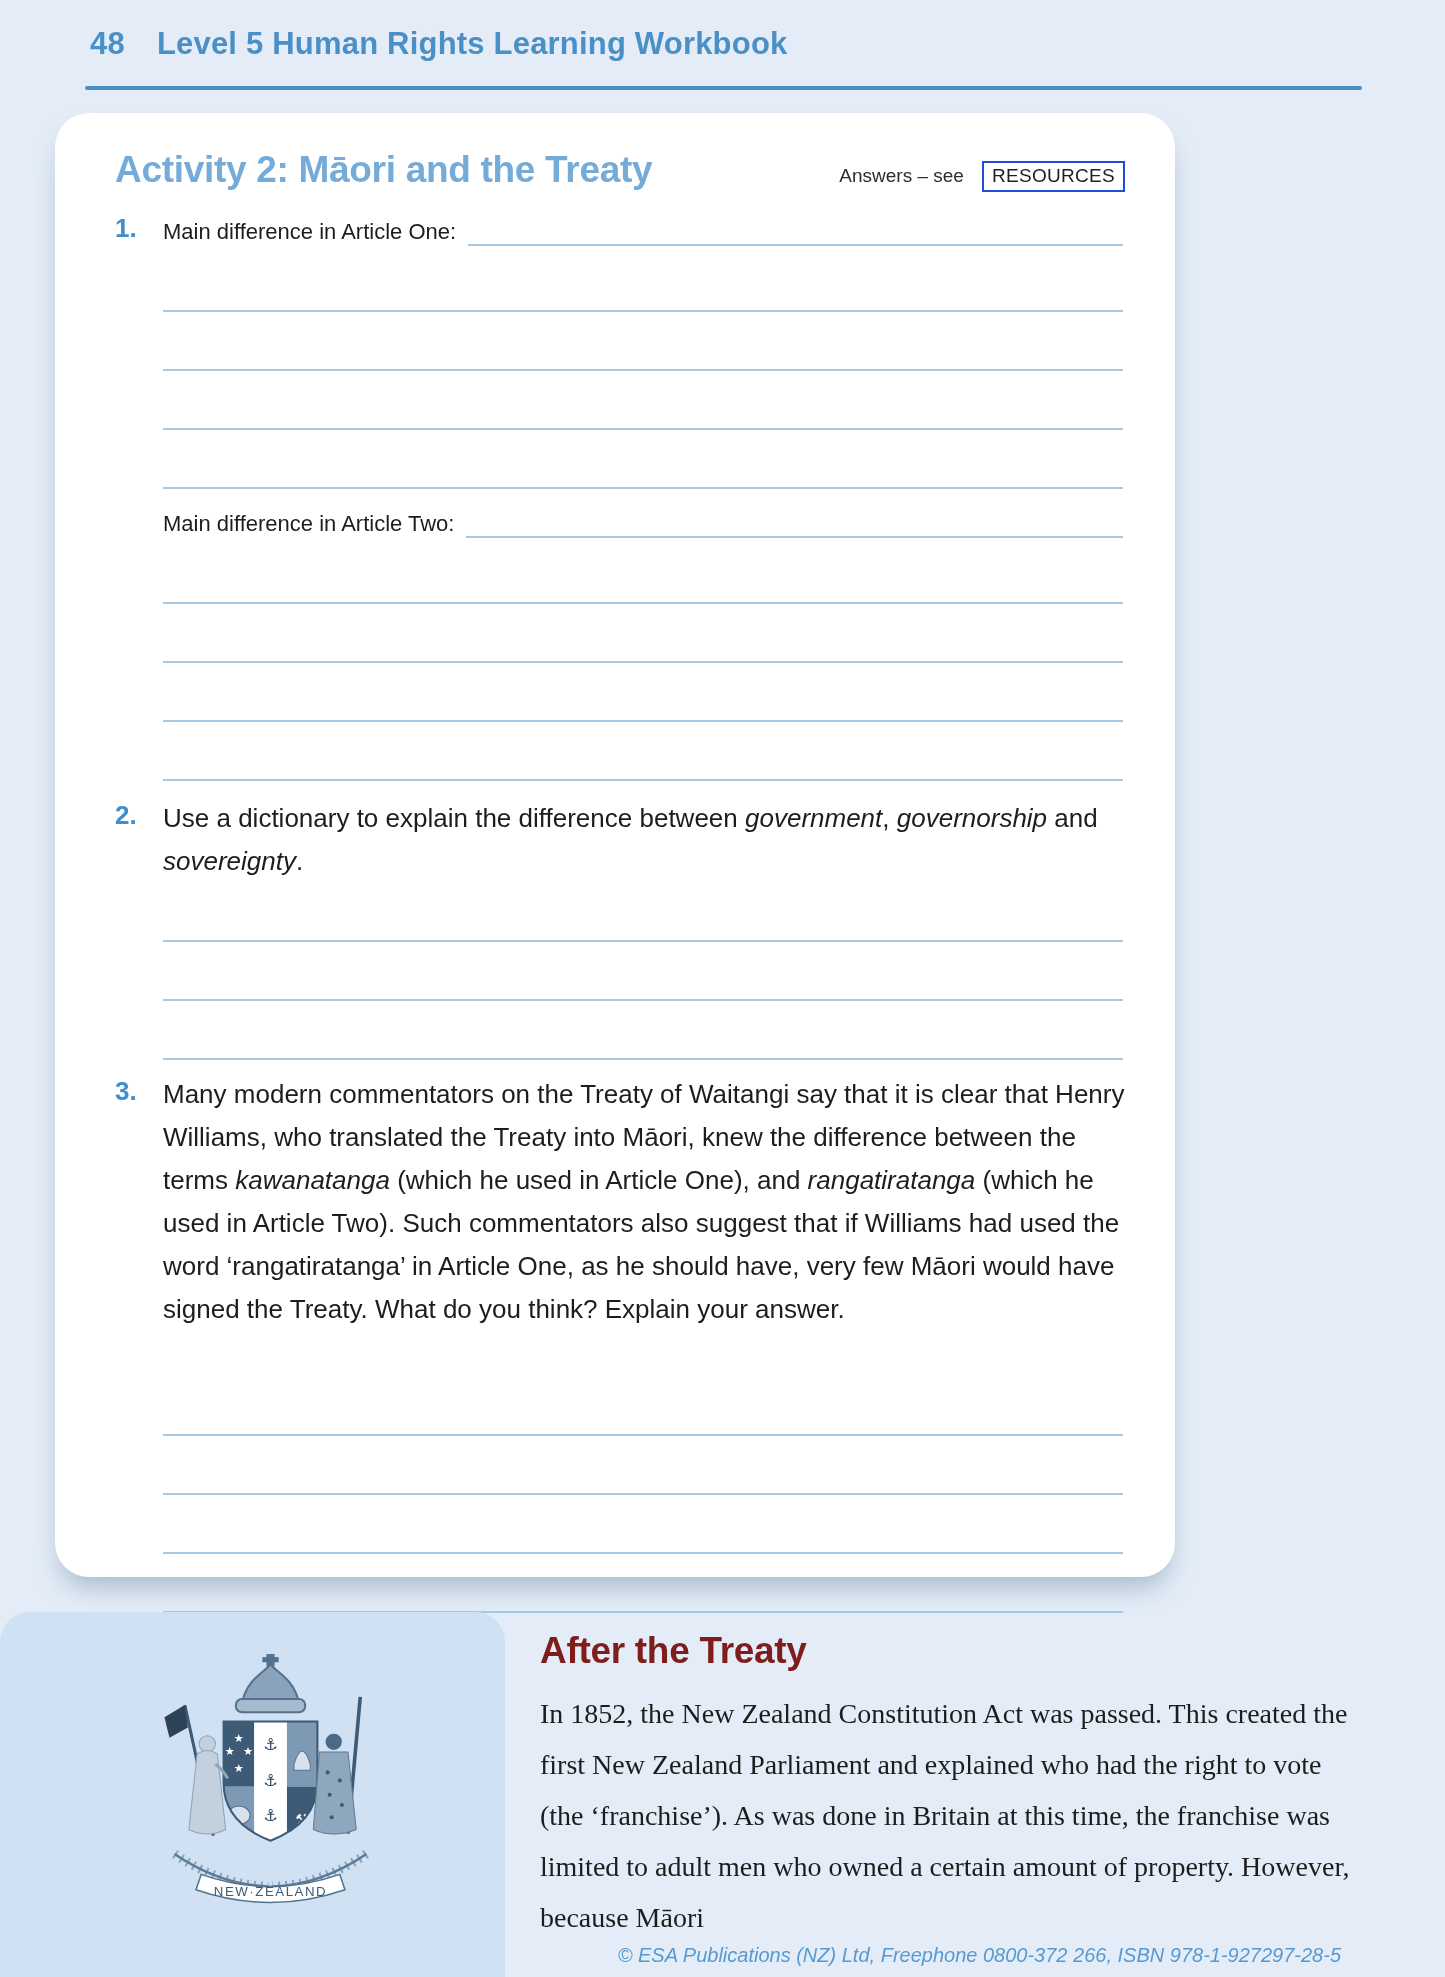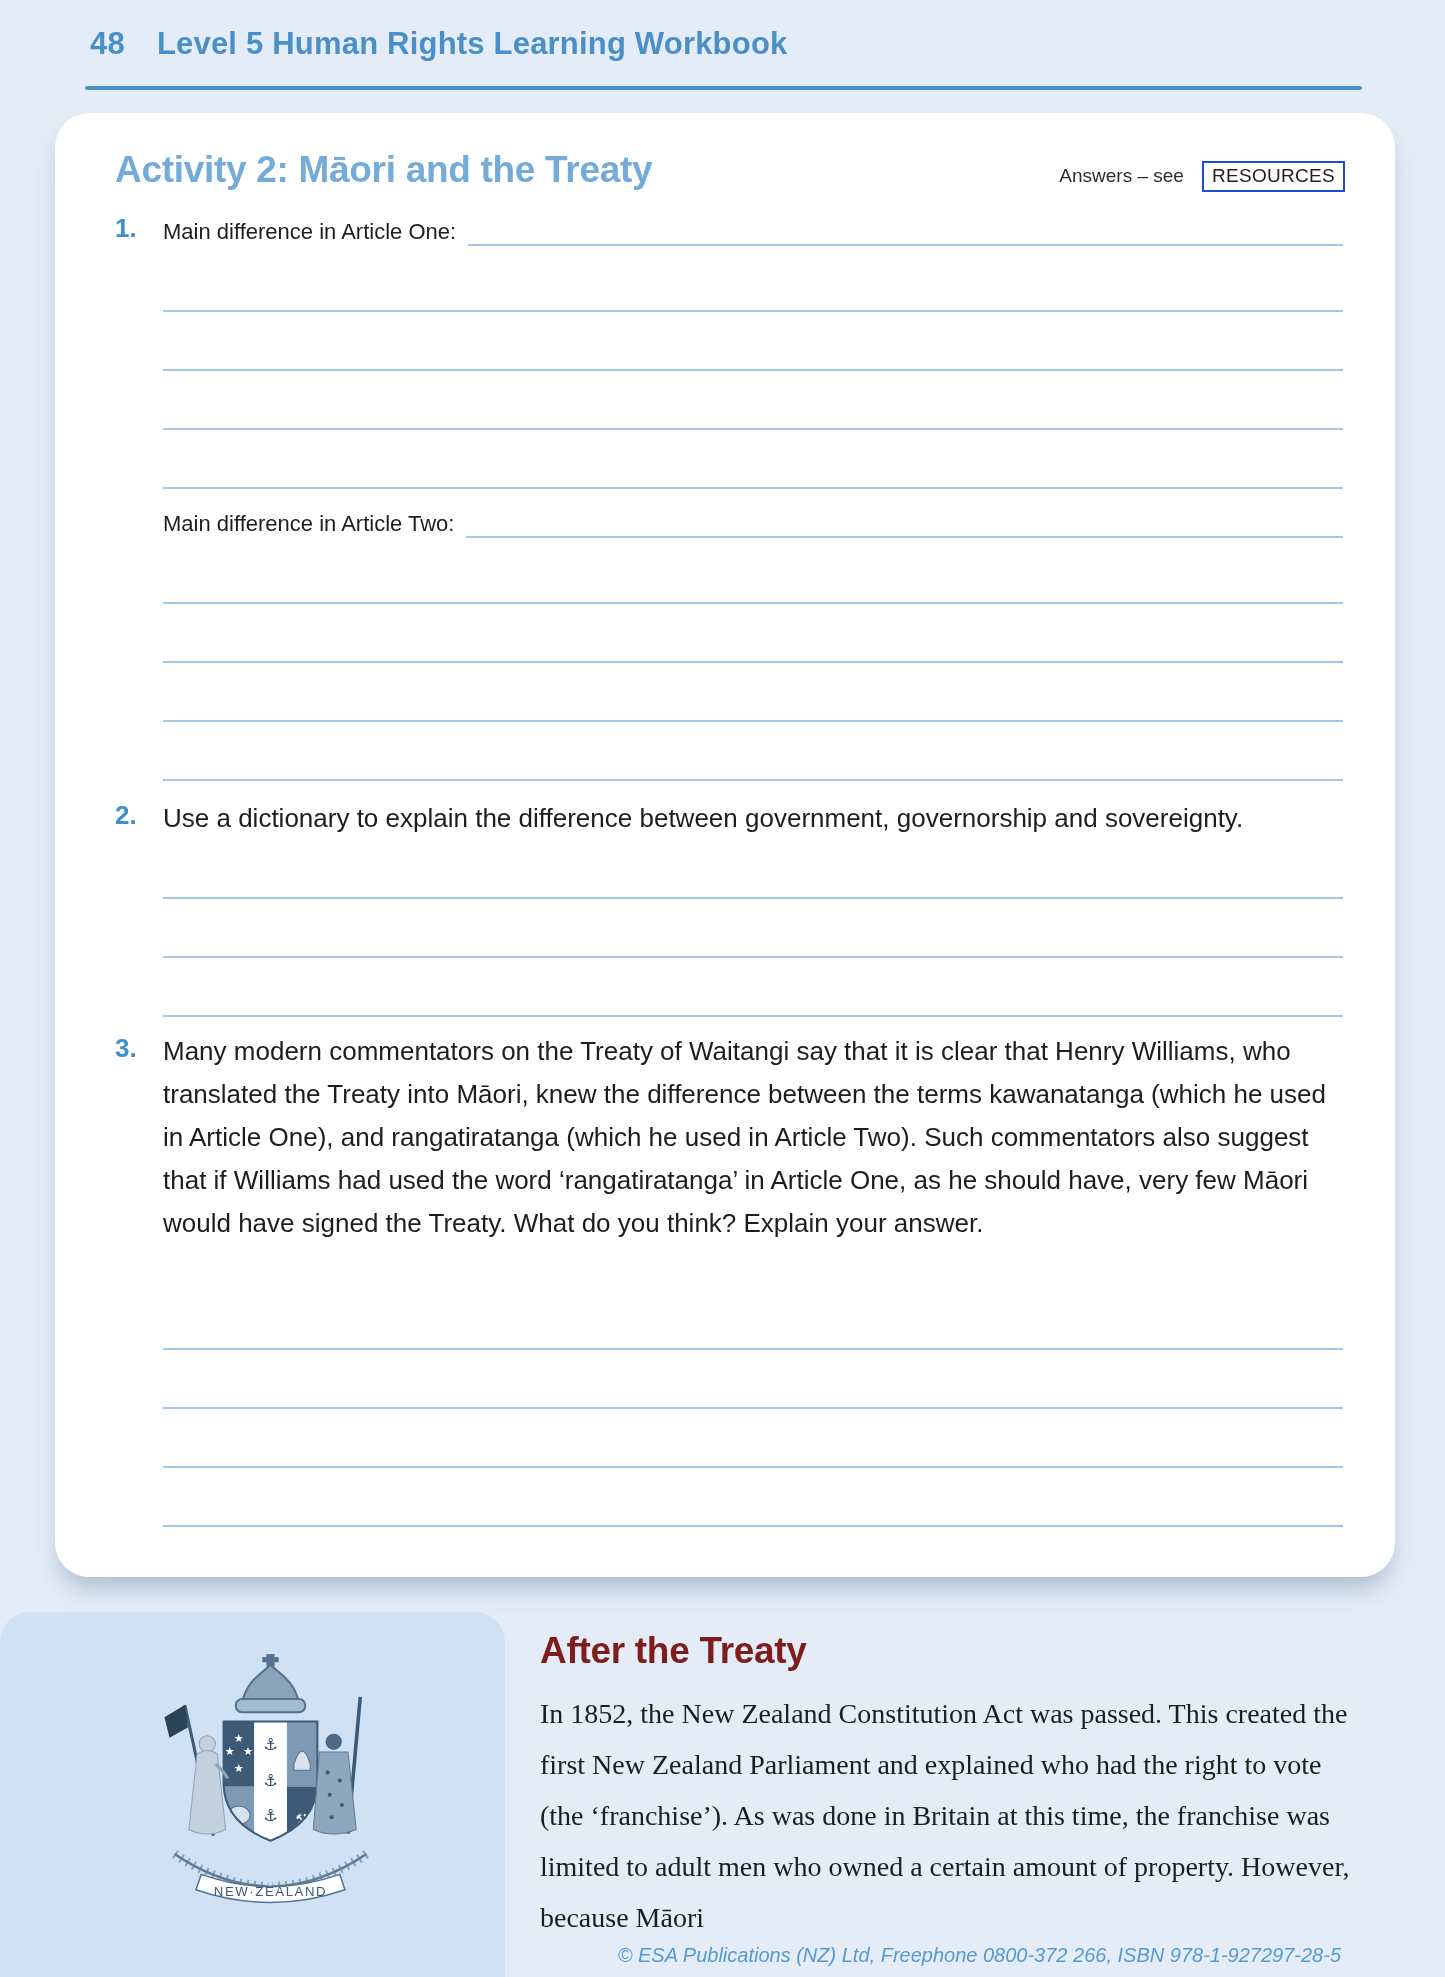--- a/index.html
+++ b/index.html
@@ -5,33 +5,33 @@
   html,body{margin:0;padding:0;}
   body{font-family:"Liberation Sans","DejaVu Sans",sans-serif;}
   .page{position:relative;width:1445px;height:1977px;background:#e4edf7;overflow:hidden;}
 
   
   .pg-header{position:absolute;left:90px;top:26px;display:flex;gap:32px;
     font-weight:bold;font-size:31px;color:#4a90c6;letter-spacing:.2px;}
   .hdr-rule{position:absolute;left:85px;top:86px;width:1277px;height:4px;background:#4a90c6;border-radius:2px;}
 
   
-  .card{position:absolute;left:55px;top:113px;width:1340px;height:1464px;background:#ffffff;
+  .card{position:absolute;left:55px;top:113px;width:1120px;height:1464px;background:#ffffff;
     border-radius:34px;box-shadow:0 16px 26px -6px rgba(95,125,158,.45);
     padding:36px 50px 0 60px;box-sizing:border-box;}
   .title-row{display:flex;justify-content:space-between;align-items:baseline;}
   .activity-title{font-size:37px;font-weight:bold;color:#74abd9;letter-spacing:-.3px;}
   .answers-note{font-size:19px;color:#2d2d2d;display:flex;align-items:center;gap:18px;}
   .resources-badge{border:2px solid #1d4ed8;padding:2px 8px 3px;font-size:19px;color:#1f1f1f;letter-spacing:.3px;}
 
   .question{display:grid;grid-template-columns:48px 1fr;margin-top:16px;}
   .q1{margin-top:18px;}
   .q-num{font-weight:bold;font-size:26px;color:#3f8fcd;padding-top:3px;}
   .q-text{font-size:26px;line-height:43px;color:#1d1d1d;}
-  .q-text .i{text-align:right;}
+  .q-text .i{font-style:italic;text-align:right;}
 
   .fill-row{display:flex;align-items:flex-end;}
   .fill-row .lbl{font-size:22px;line-height:43px;color:#1d1d1d;white-space:nowrap;}
   .fill-line{flex:1;border-bottom:2px solid #a3c8e8;margin:0 2px 7px 12px;height:30px;}
   .fill-standalone{margin-left:48px;margin-top:13px;}
 
   .lines-group{margin-left:48px;margin-right:2px;}
   .write-line{height:57px;border-bottom:2px solid #a3c8e8;}
 
   

